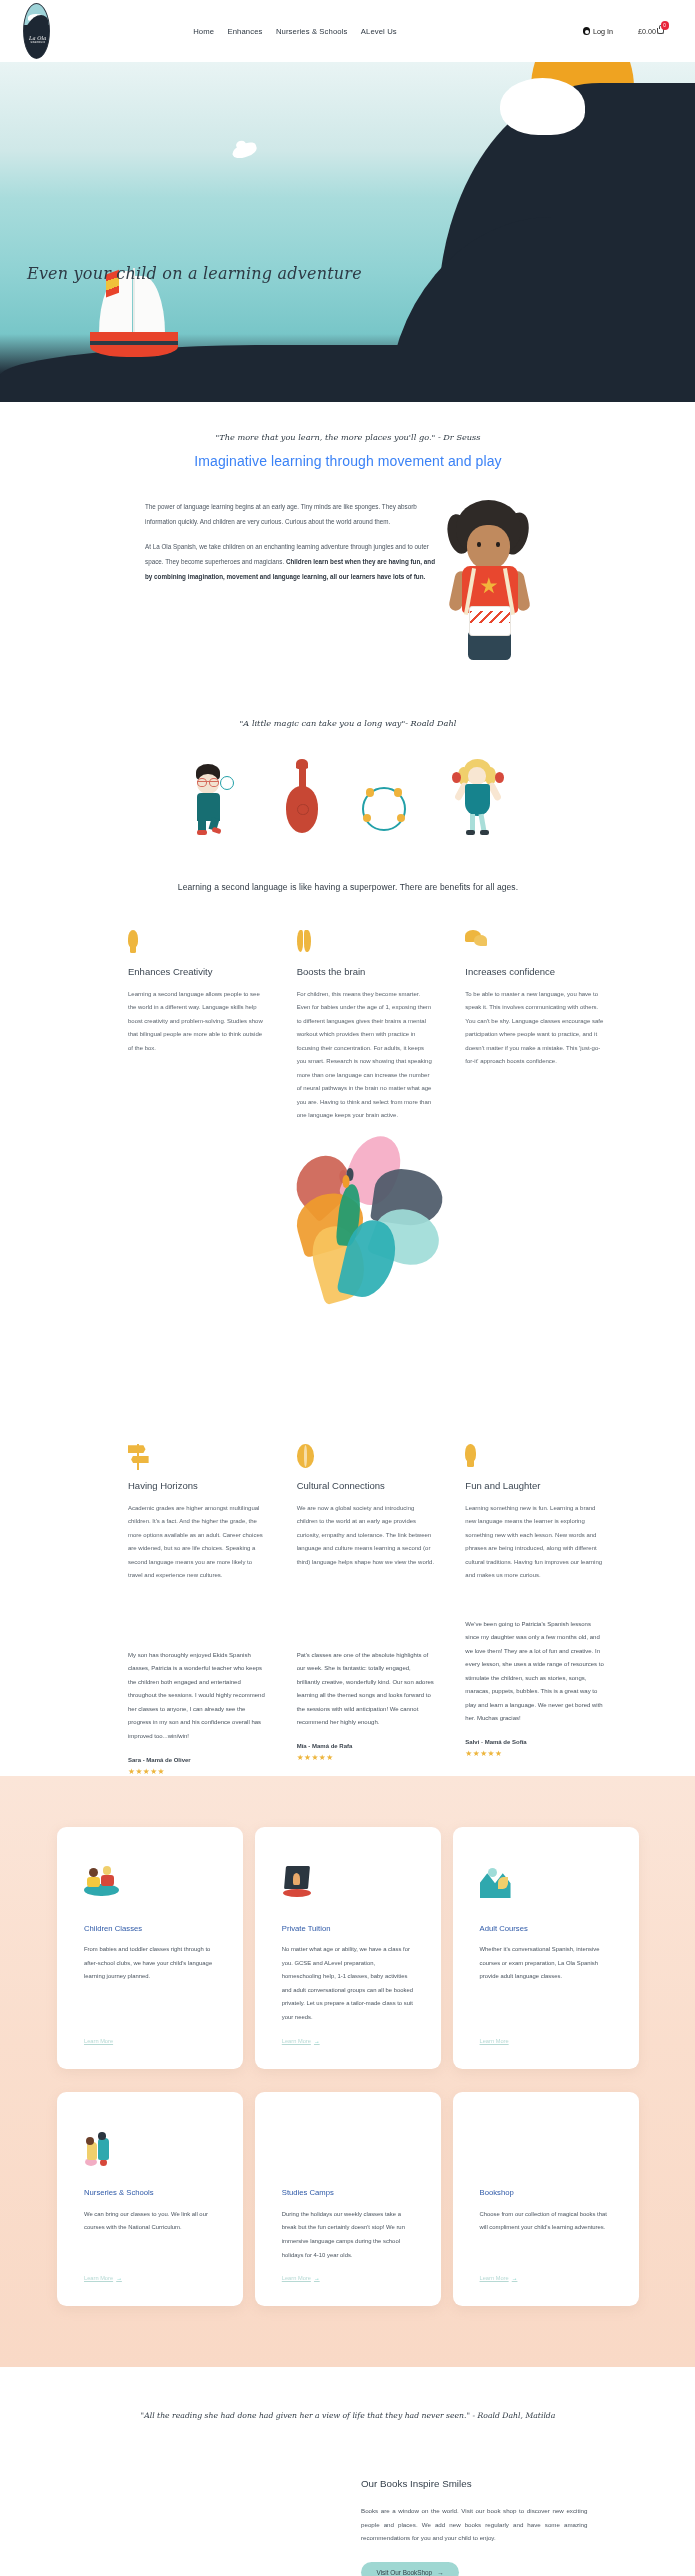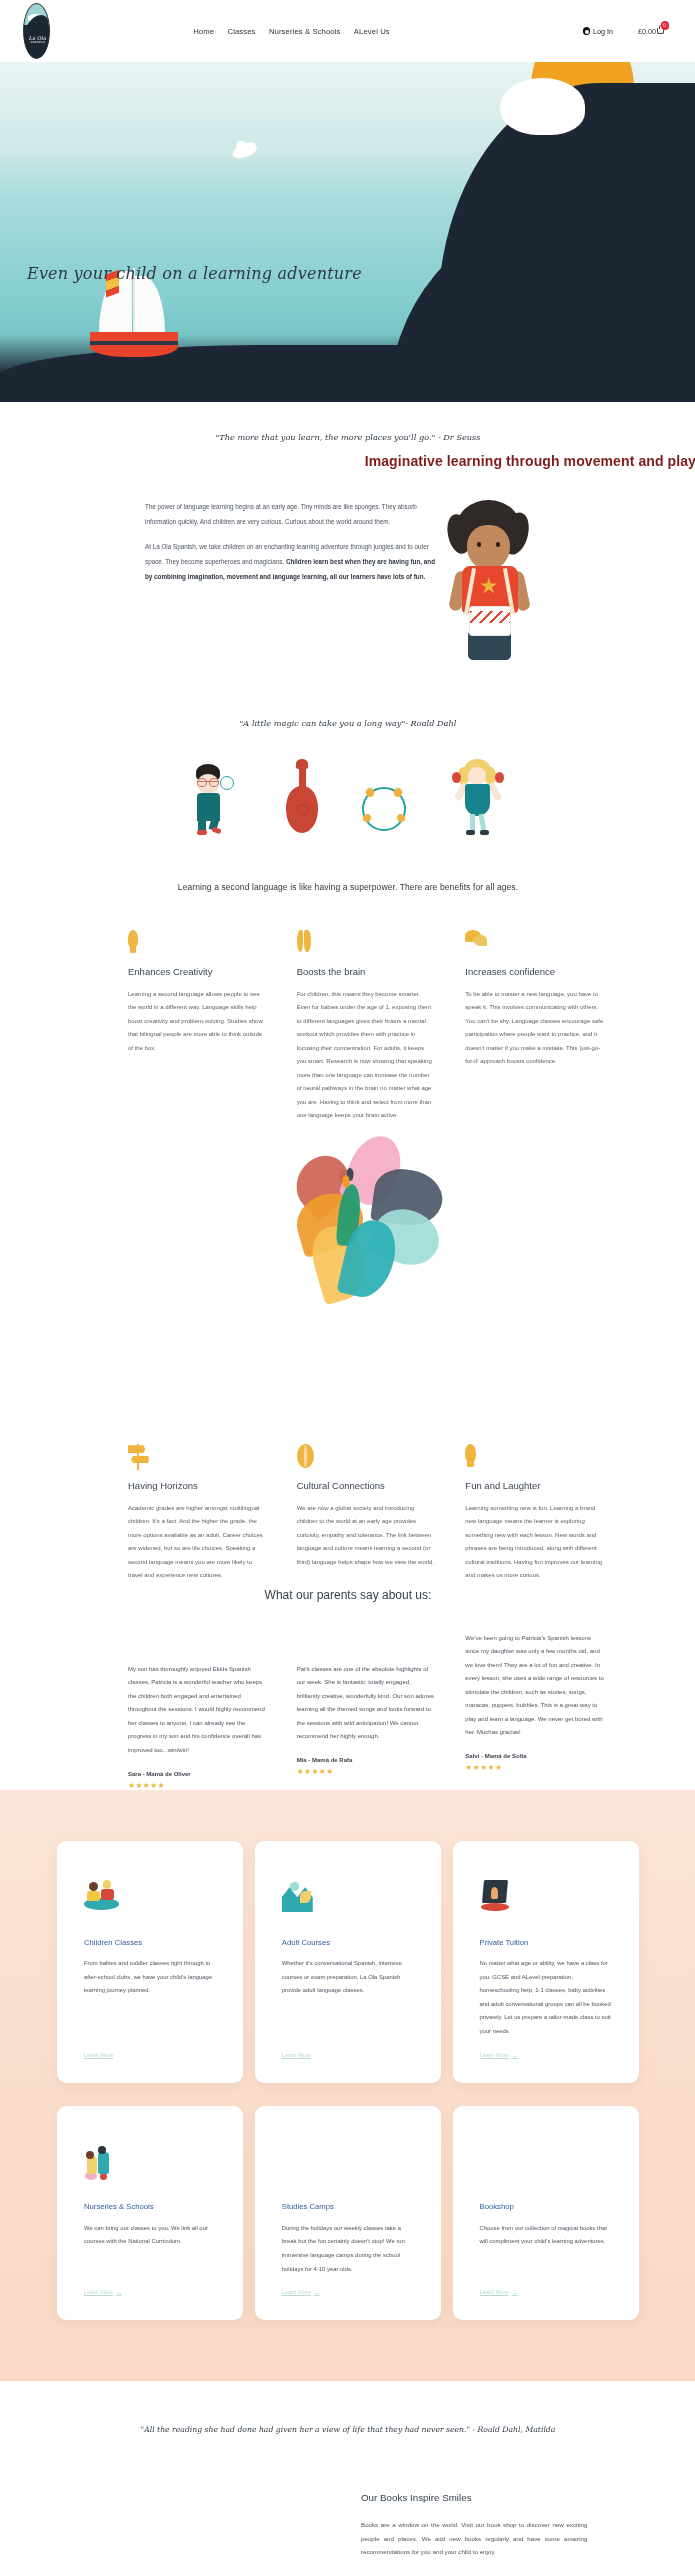--- a/index.html
+++ b/index.html
@@ -139,23 +139,22 @@
     background: linear-gradient(#e8432b 0 30%, #f0c13a 30% 70%, #e8432b 70% 100%);
     transform: skewY(-20deg); }
 
   
   .sec-intro { padding-top: 30px; text-align:center; }
   .quote {
     font-family: "DejaVu Serif", serif; font-style: italic;
     font-size: 8.2px; color:#2f3a44;
   }
   .h-main {
-    font-size: 14px; color:#7f1d1d; margin-top: 11.3px; font-weight: 700;
+    font-size: 14px; color:#3b82f6; margin-top: 11.3px; font-weight: 400;
     letter-spacing:0.1px;
-    text-align:right;
   }
   .intro-body {
     display:flex; margin: 31px auto 0; width: 536px; align-items:flex-start;
   }
   .intro-text { width: 355px; padding-left: 65px; text-align:left; }
   .intro-text p {
     font-size: 6.3px; line-height: 2.35; color:#4a545f;
   }
   .intro-text p + p { margin-top: 10.3px; }
   .intro-text b { color:#2b343e; font-weight:700; }
@@ -357,21 +356,21 @@
         <div class="logo-wave"></div>
         <div class="logo-text">
           <span>La Ola</span>
           <small>SPANISH</small>
         </div>
       </div>
     </div>
 
     <nav class="nav">
       <a href="#">Home</a>
-      <a href="#">Classes</a>
+      <a href="#">Enhances</a>
       <a href="#">Nurseries &amp; Schools</a>
       <a href="#">ALevel Us</a>
     </nav>
 
     <div class="header-right">
       <div class="login">
         <span class="person-icon"></span>
         <span>Log In</span>
       </div>
       <div class="cart">
@@ -523,21 +522,20 @@
       <div class="b-text">We are now a global society and introducing children to the world at an early age provides curiosity, empathy and tolerance. The link between language and culture means learning a second (or third) language helps shape how we view the world.</div>
     </div>
     <div class="benefit">
       <div class="b-icon"><span class="ico ico-bulb"></span></div>
       <div class="b-title">Fun and Laughter</div>
       <div class="b-text">Learning something new is fun. Learning a brand new language means the learner is exploring something new with each lesson. New words and phrases are being introduced, along with different cultural traditions. Having fun improves our learning and makes us more curious.</div>
     </div>
   </div>
 
   <div class="sec-testi">
-    <h2 class="testi-h">What our parents say about us:</h2>
     <div class="testi-row">
       <div class="testi t1">
         <p>My son has thoroughly enjoyed Ekids Spanish classes, Patricia is a wonderful teacher who keeps the children both engaged and entertained throughout the sessions. I would highly recommend her classes to anyone, I can already see the progress in my son and his confidence overall has improved too...win/win!</p>
         <div class="who">Sara - Mamá de Oliver</div>
         <div class="stars">★★★★★</div>
       </div>
       <div class="testi t2">
         <p>Pat's classes are one of the absolute highlights of our week. She is fantastic: totally engaged, brilliantly creative, wonderfully kind. Our son adores learning all the themed songs and looks forward to the sessions with wild anticipation! We cannot recommend her highly enough.</p>
         <div class="who">Mía - Mamá de Rafa</div>
         <div class="stars">★★★★★</div>
@@ -562,43 +560,43 @@
         <div class="card-title">Children Classes</div>
         <div class="card-text">From babies and toddler classes right through to after-school clubs, we have your child's language learning journey planned.</div>
         <a class="card-link" href="#">
             <span>Learn More</span>
             <span class="ar"></span>
           </a>
       </div>
 
       <div class="card">
         <div class="card-icon">
+          <span class="ci ci-tv">
+            <i class="scr"></i><i class="ppl"></i><i class="base"></i>
+          </span>
+        </div>
+        <div class="card-title">Private Tuition</div>
+        <div class="card-text">No matter what age or ability, we have a class for you. GCSE and ALevel preparation, homeschooling help, 1-1 classes, baby activities and adult conversational groups can all be booked privately. Let us prepare a tailor-made class to suit your needs.</div>
+        <a class="card-link" href="#">
+            <span>Learn More</span>
+            <span class="ar">→</span>
+          </a>
+      </div>
+
+      <div class="card">
+        <div class="card-icon">
           <span class="ci ci-adult">
             <i class="m"></i><i class="w"></i><i class="d"></i>
           </span>
         </div>
         <div class="card-title">Adult Courses</div>
         <div class="card-text">Whether it's conversational Spanish, intensive courses or exam preparation, La Ola Spanish provide adult language classes.</div>
         <a class="card-link" href="#">
             <span>Learn More</span>
             <span class="ar"></span>
-          </a>
-      </div>
-
-      <div class="card">
-        <div class="card-icon">
-          <span class="ci ci-tv">
-            <i class="scr"></i><i class="ppl"></i><i class="base"></i>
-          </span>
-        </div>
-        <div class="card-title">Private Tuition</div>
-        <div class="card-text">No matter what age or ability, we have a class for you. GCSE and ALevel preparation, homeschooling help, 1-1 classes, baby activities and adult conversational groups can all be booked privately. Let us prepare a tailor-made class to suit your needs.</div>
-        <a class="card-link" href="#">
-            <span>Learn More</span>
-            <span class="ar">→</span>
           </a>
       </div>
 
       <div class="card">
         <div class="card-icon">
           <span class="ci ci-sch">
             <i class="e"></i><i class="f"></i><i class="a"></i><i class="b"></i><i class="c"></i><i class="d"></i>
           </span>
         </div>
         <div class="card-title">Nurseries &amp; Schools</div>

